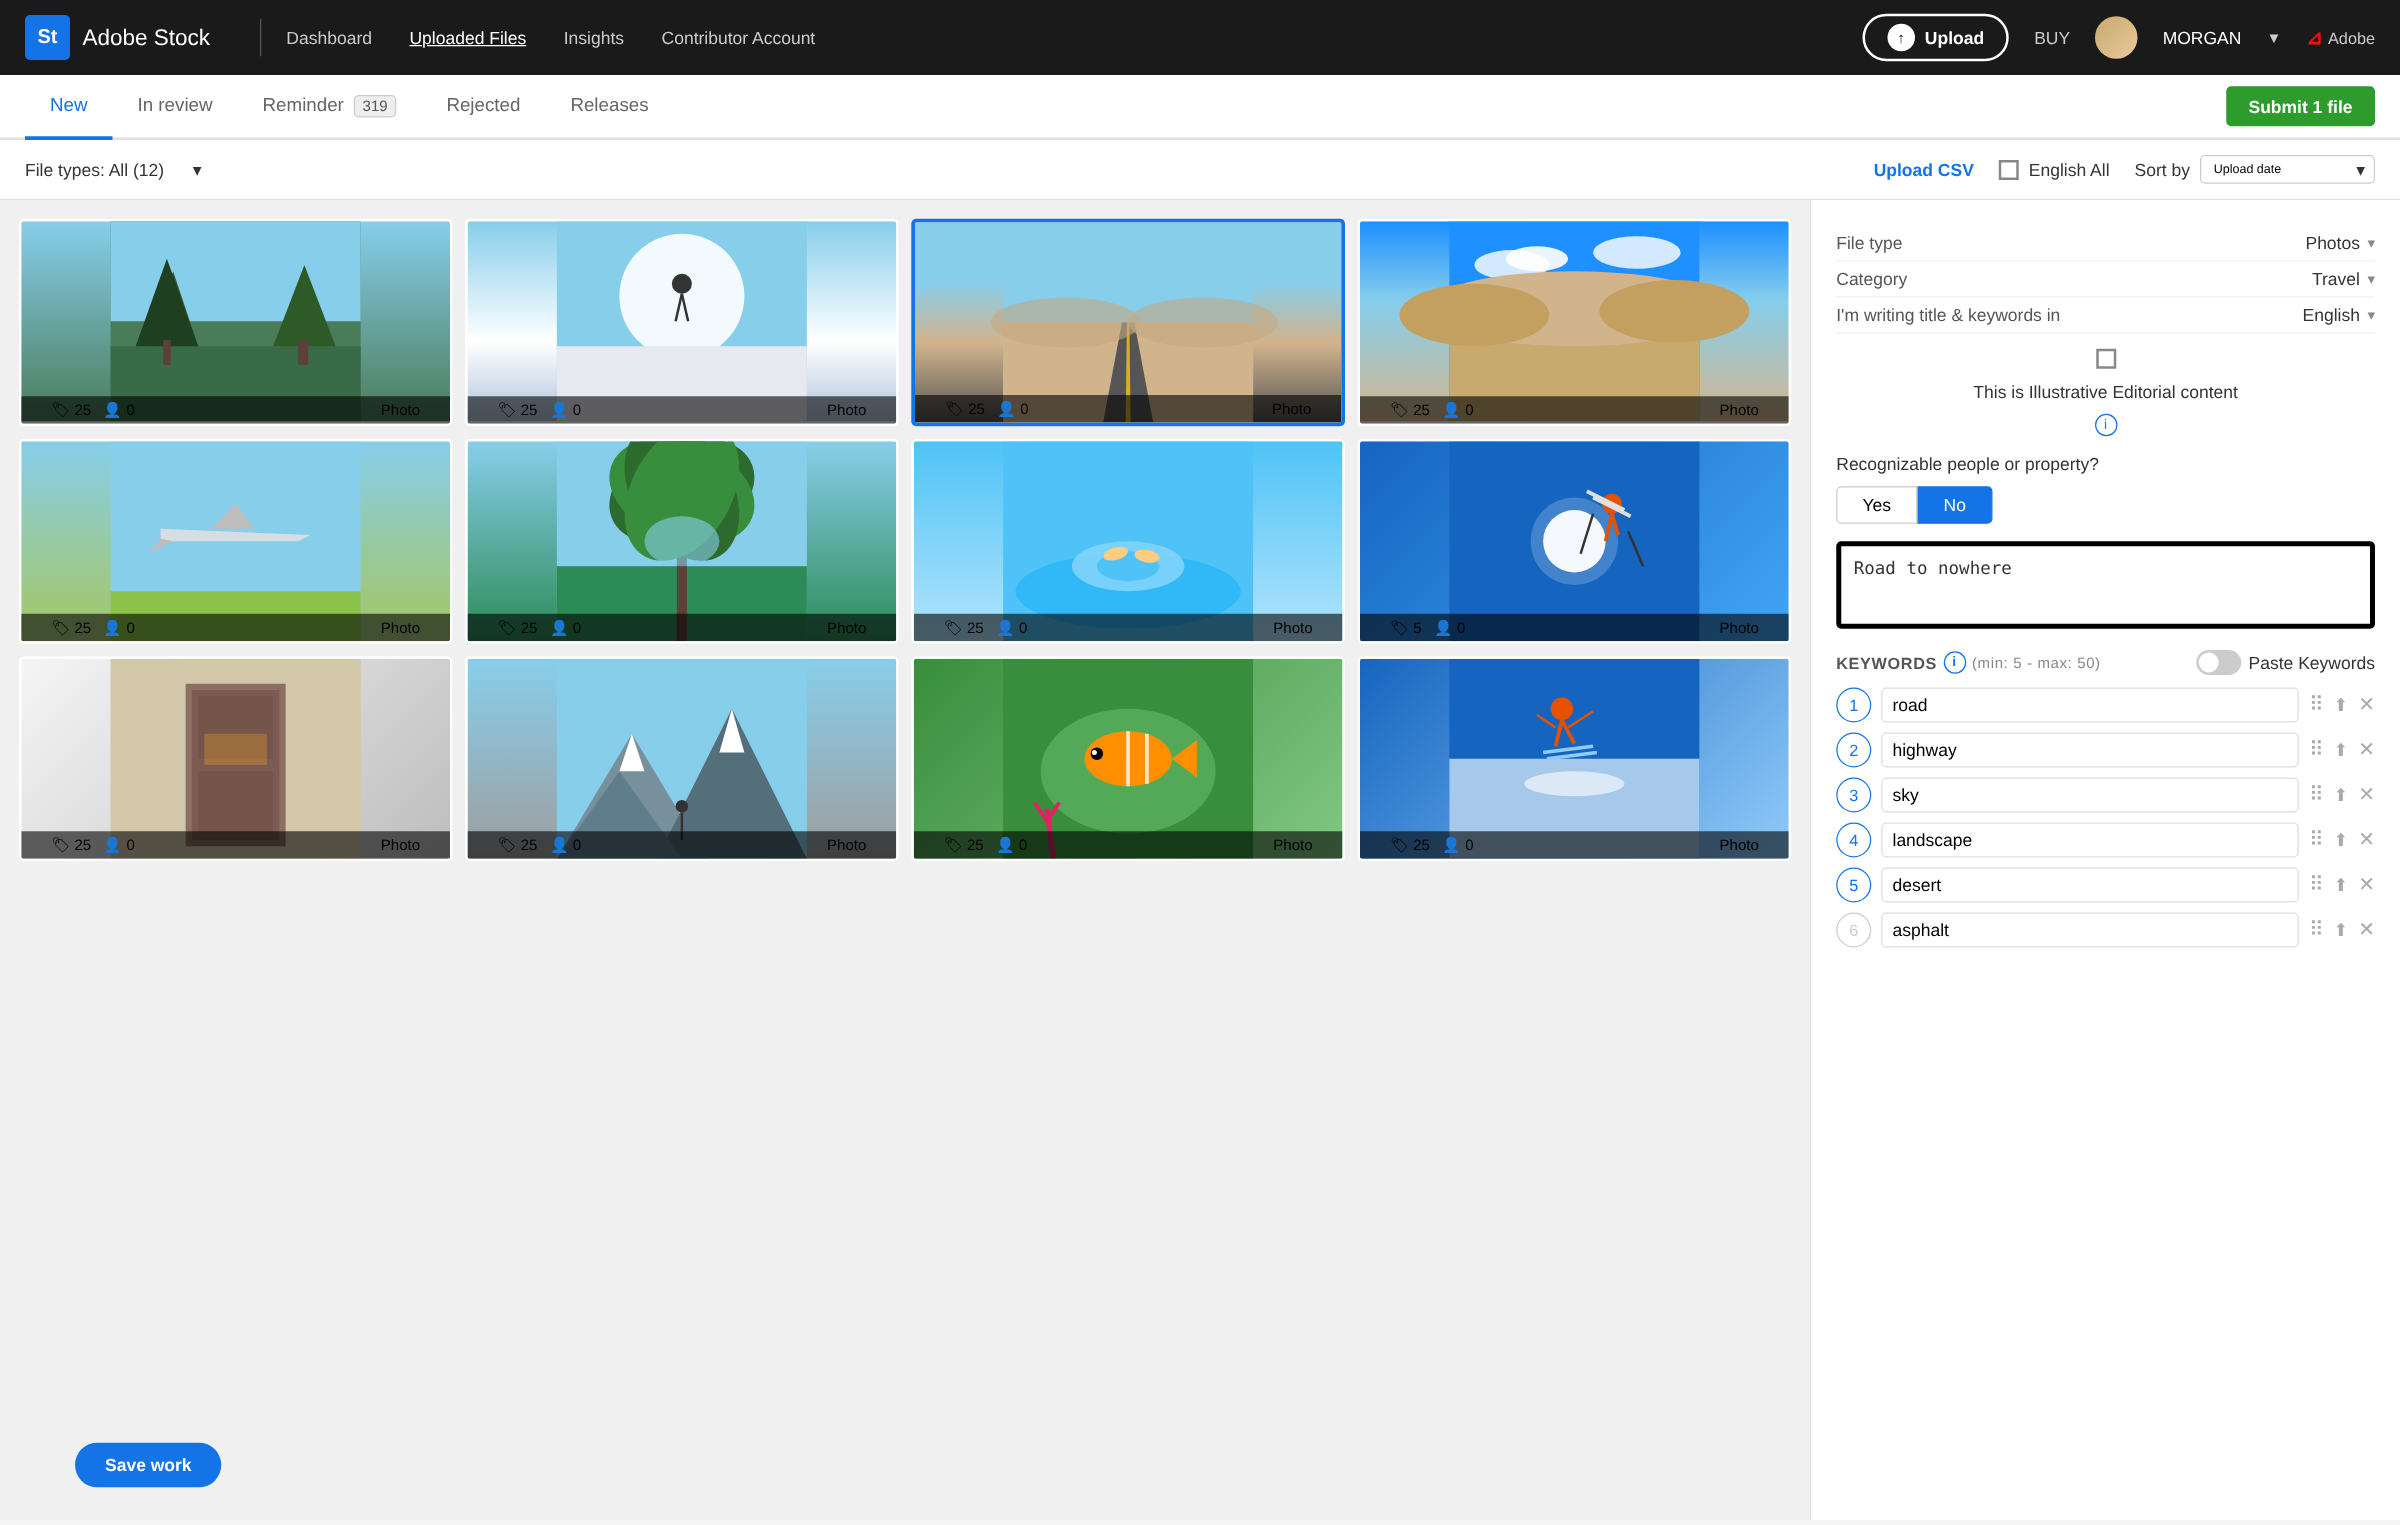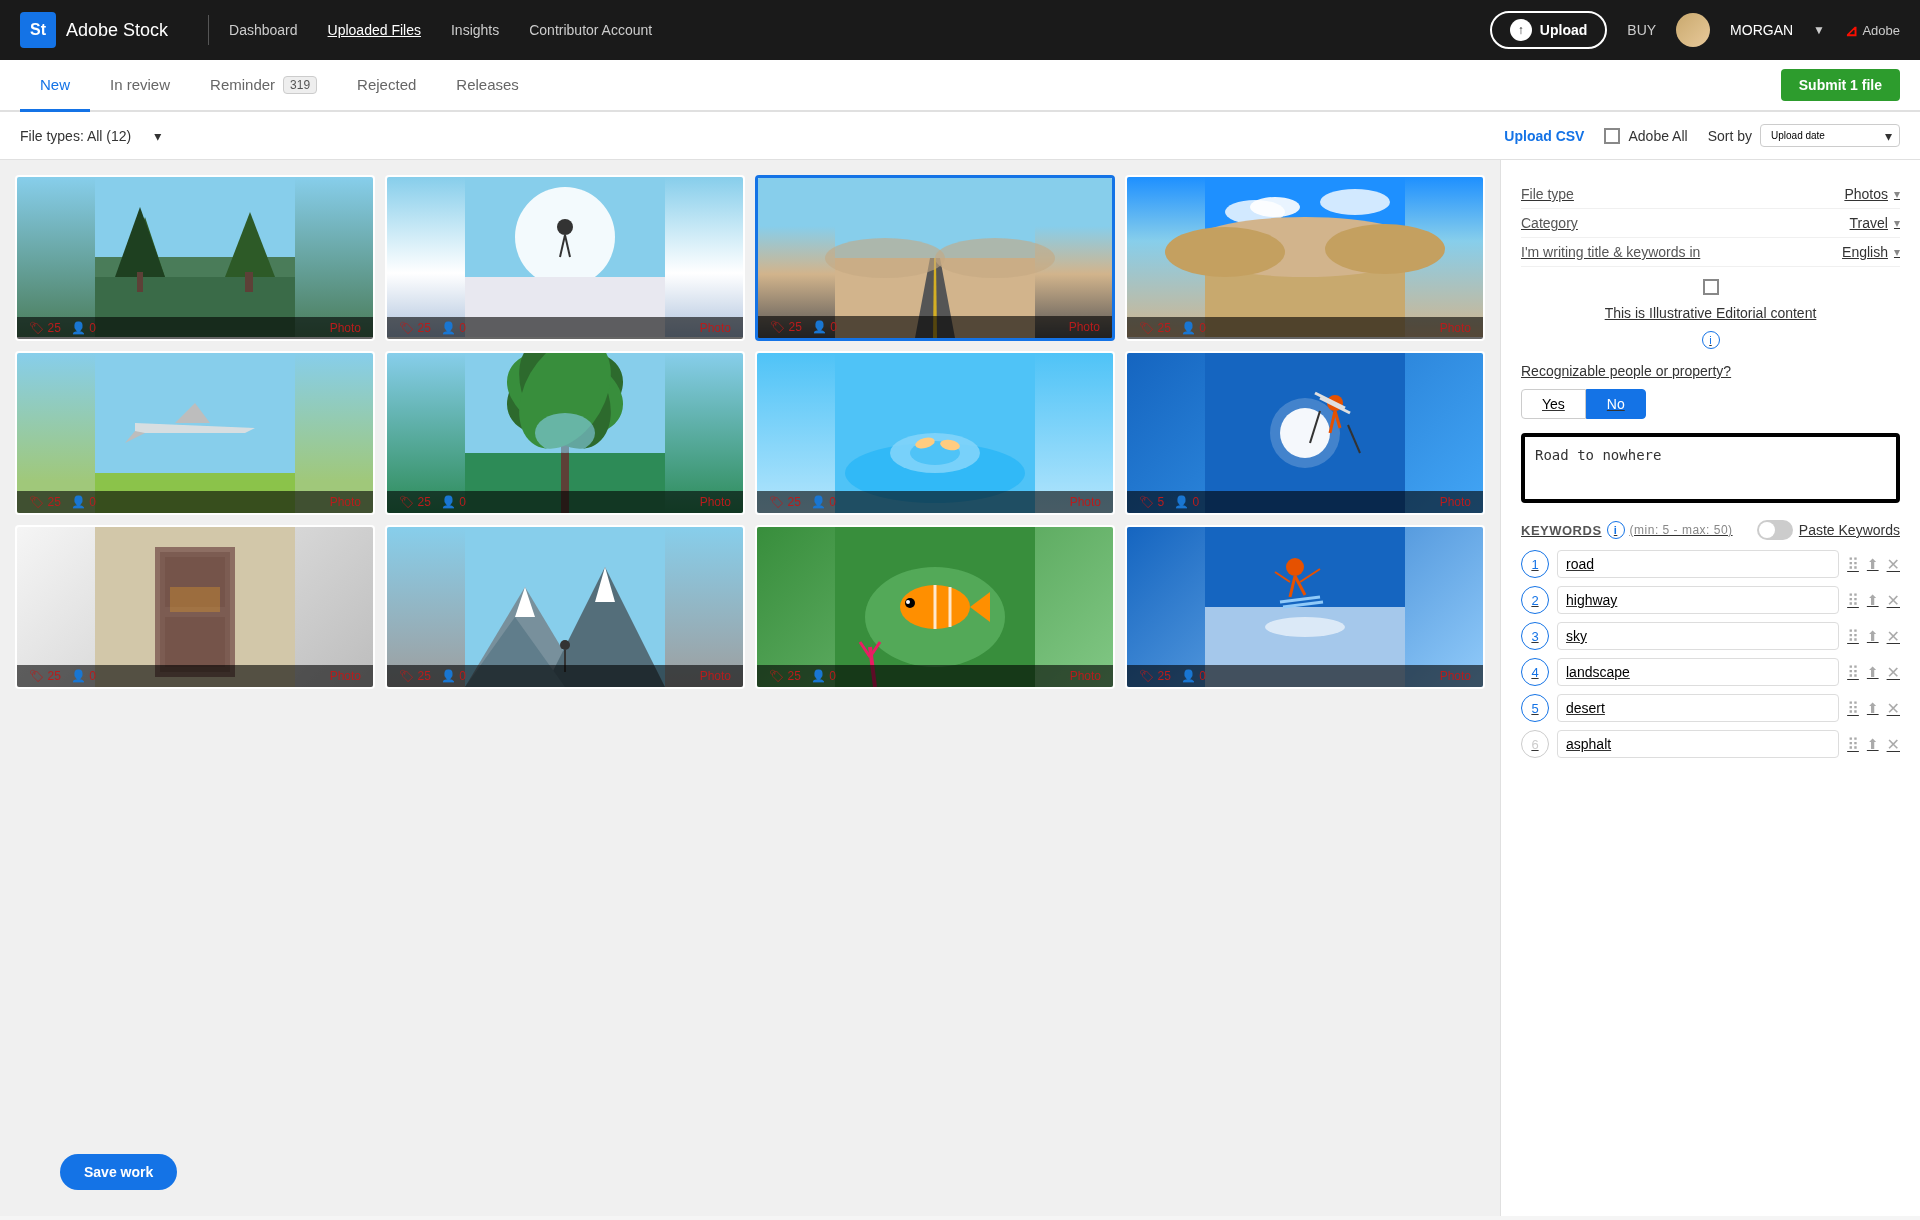--- a/index.html
+++ b/index.html
@@ -252,25 +252,25 @@
       overflow: hidden;
       position: relative;
       cursor: pointer;
       border: 2px solid transparent;
     }
     .photo-card.selected {
       border: 3px solid #1473e6;
     }
     .photo-footer {
       background: rgba(0,0,0,0.6);
-      color: #b91c1c;
+      color: #000000;
       display: flex;
       align-items: center;
       justify-content: space-between;
-      padding: 4px 12px;
+      padding: 4px 24px;
       font-size: 12px;
       position: absolute;
       bottom: 0;
       left: 0;
       right: 0;
     }
     .photo-stats {
       display: flex;
       gap: 10px;
       align-items: center;
@@ -290,26 +290,25 @@
       height: 26px;
       display: flex;
       align-items: center;
       justify-content: center;
       color: white;
       font-size: 14px;
     }
 
     
     .side-panel {
-      width: 420px;
+      width: 472px;
       background: white;
       border-left: 1px solid #e0e0e0;
       overflow-y: auto;
       padding: 20px;
-      text-decoration: underline;
     }
     .side-field-row {
       display: flex;
       align-items: center;
       justify-content: space-between;
       padding: 6px 0;
       border-bottom: 1px solid #f0f0f0;
     }
     .side-label {
       color: #555;
@@ -607,21 +606,21 @@
 
 <div class="toolbar">
   <div class="file-type-filter">
     <span>File types: All (12)</span>
     <span>▾</span>
   </div>
   <div class="toolbar-spacer"></div>
   <button class="upload-csv-btn">Upload CSV</button>
   <div class="select-all-area">
     <div class="checkbox"></div>
-    <span>Adobe All</span>
+    <span>English All</span>
   </div>
   <div class="sort-area">
     <span>Sort by</span>
     <div class="sort-wrapper">
       <select class="sort-select">
         <option>Upload date</option>
       </select>
       <span class="sort-arrow">▾</span>
     </div>
   </div>

